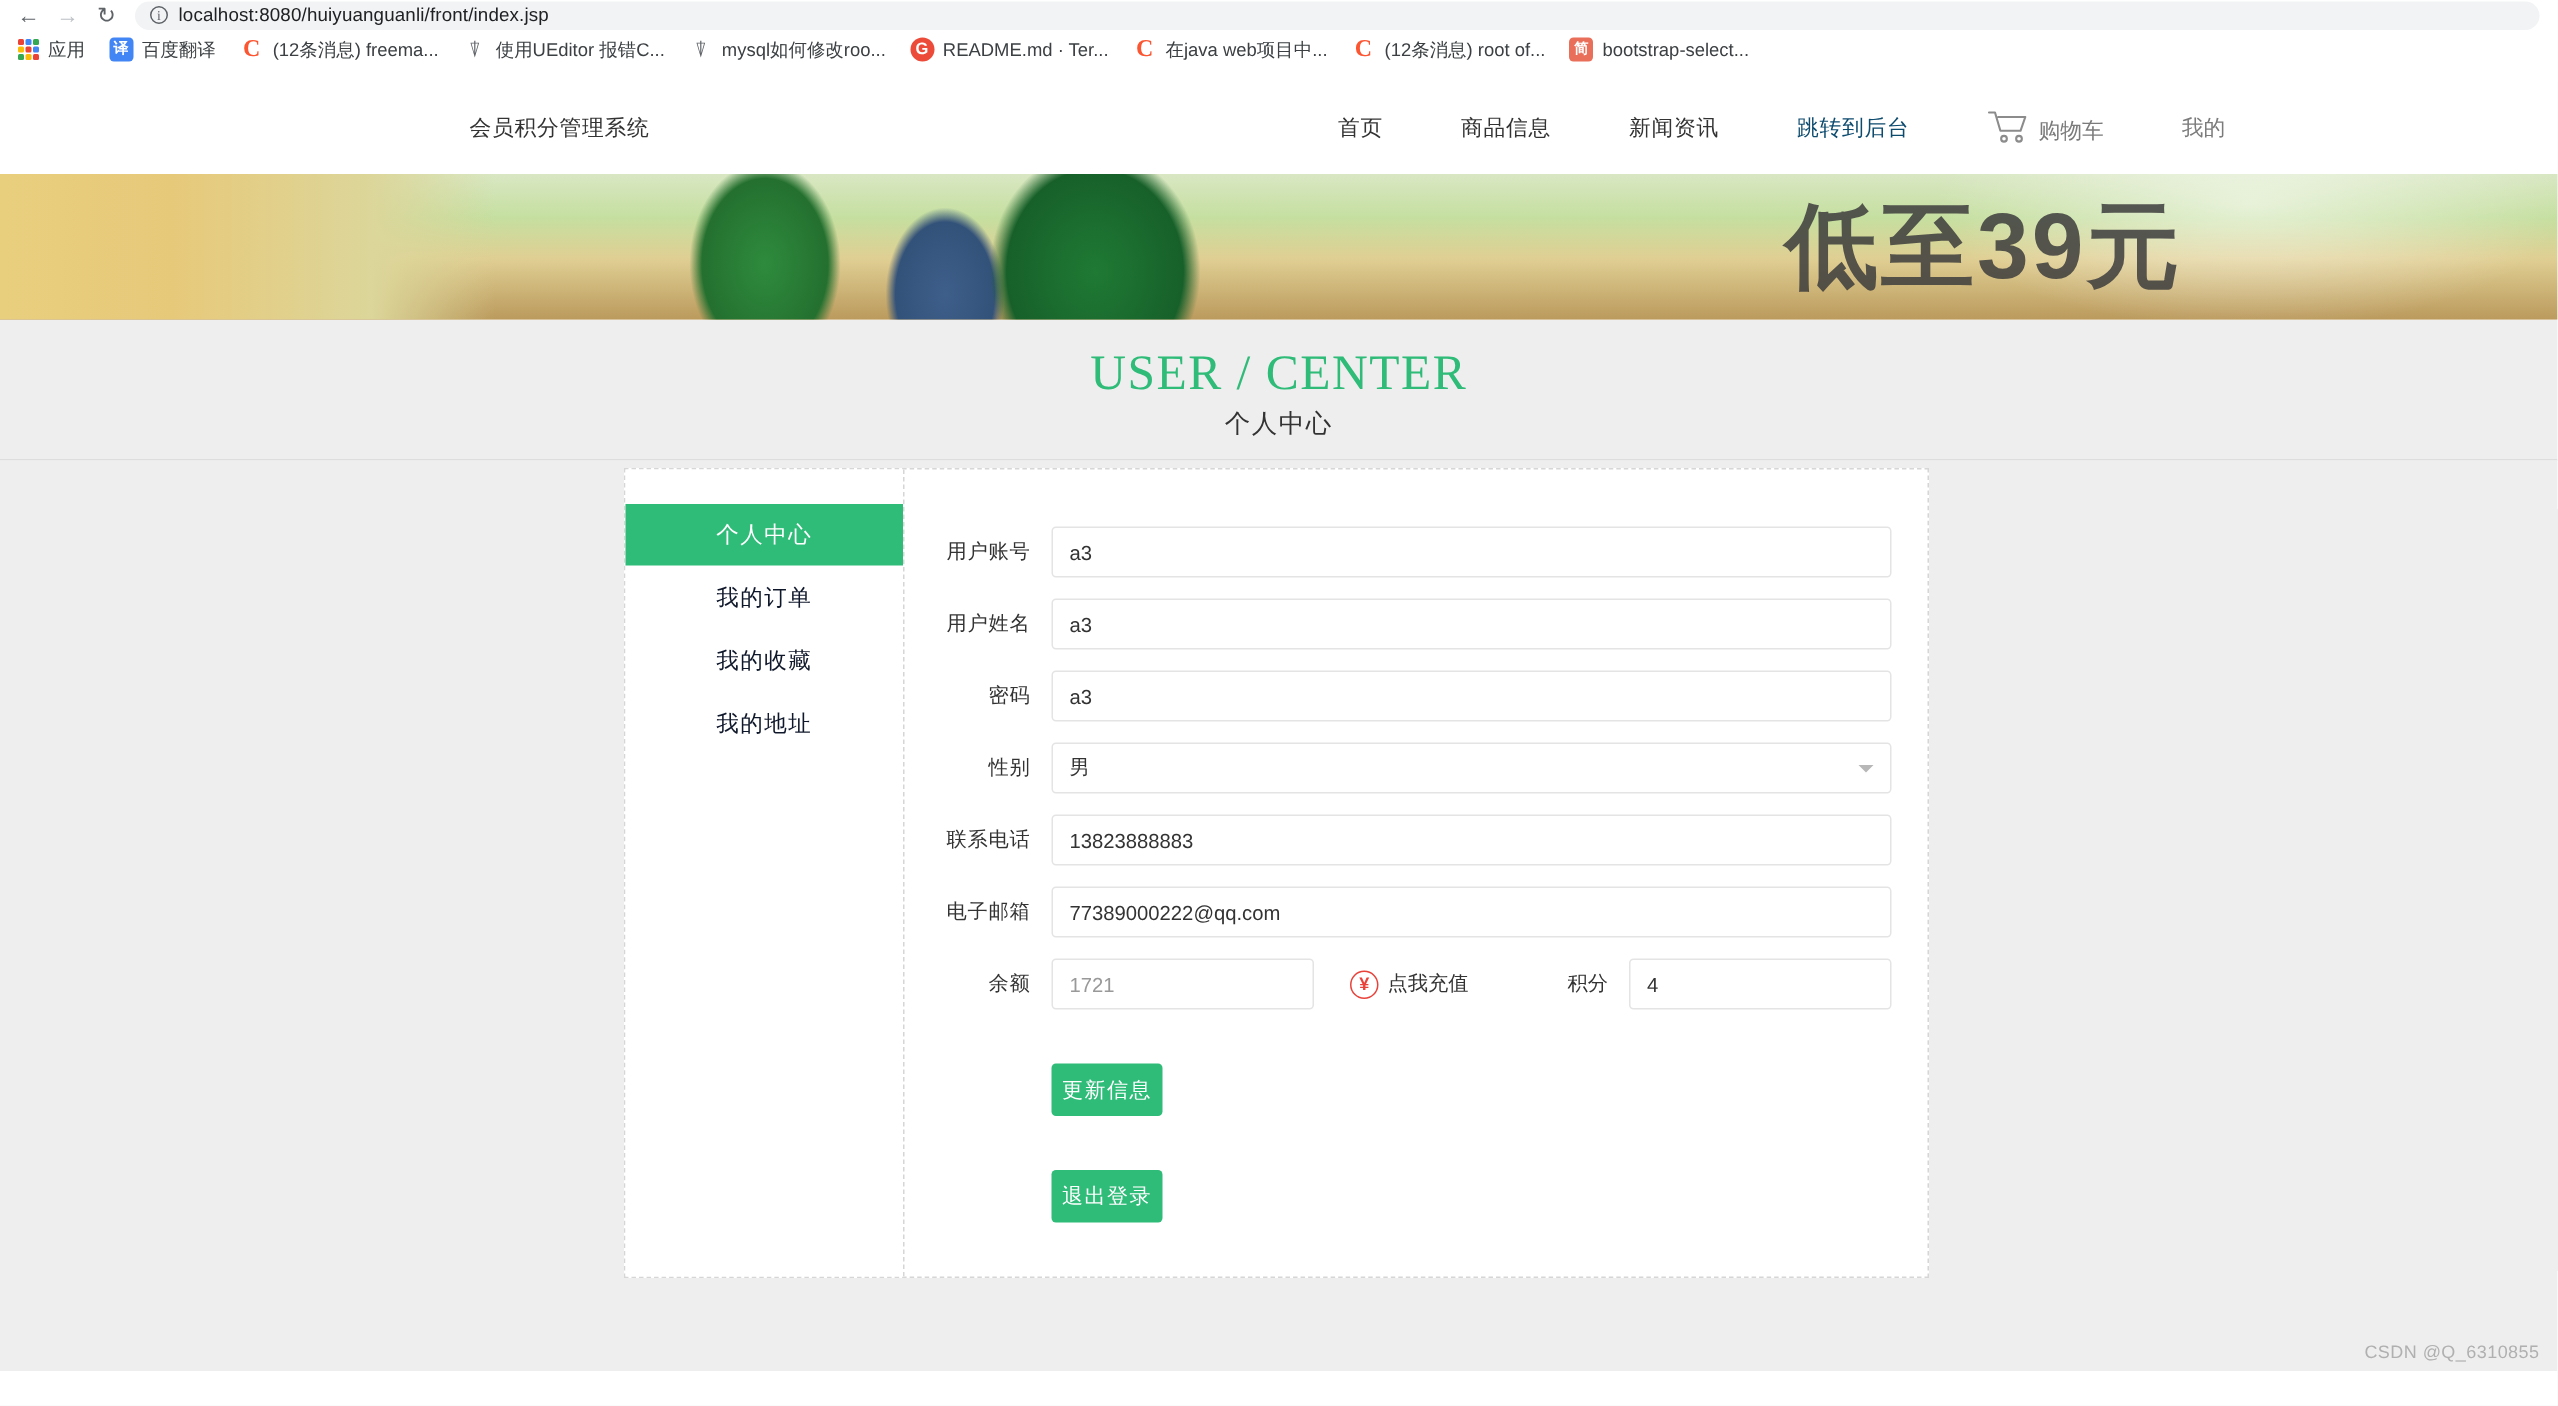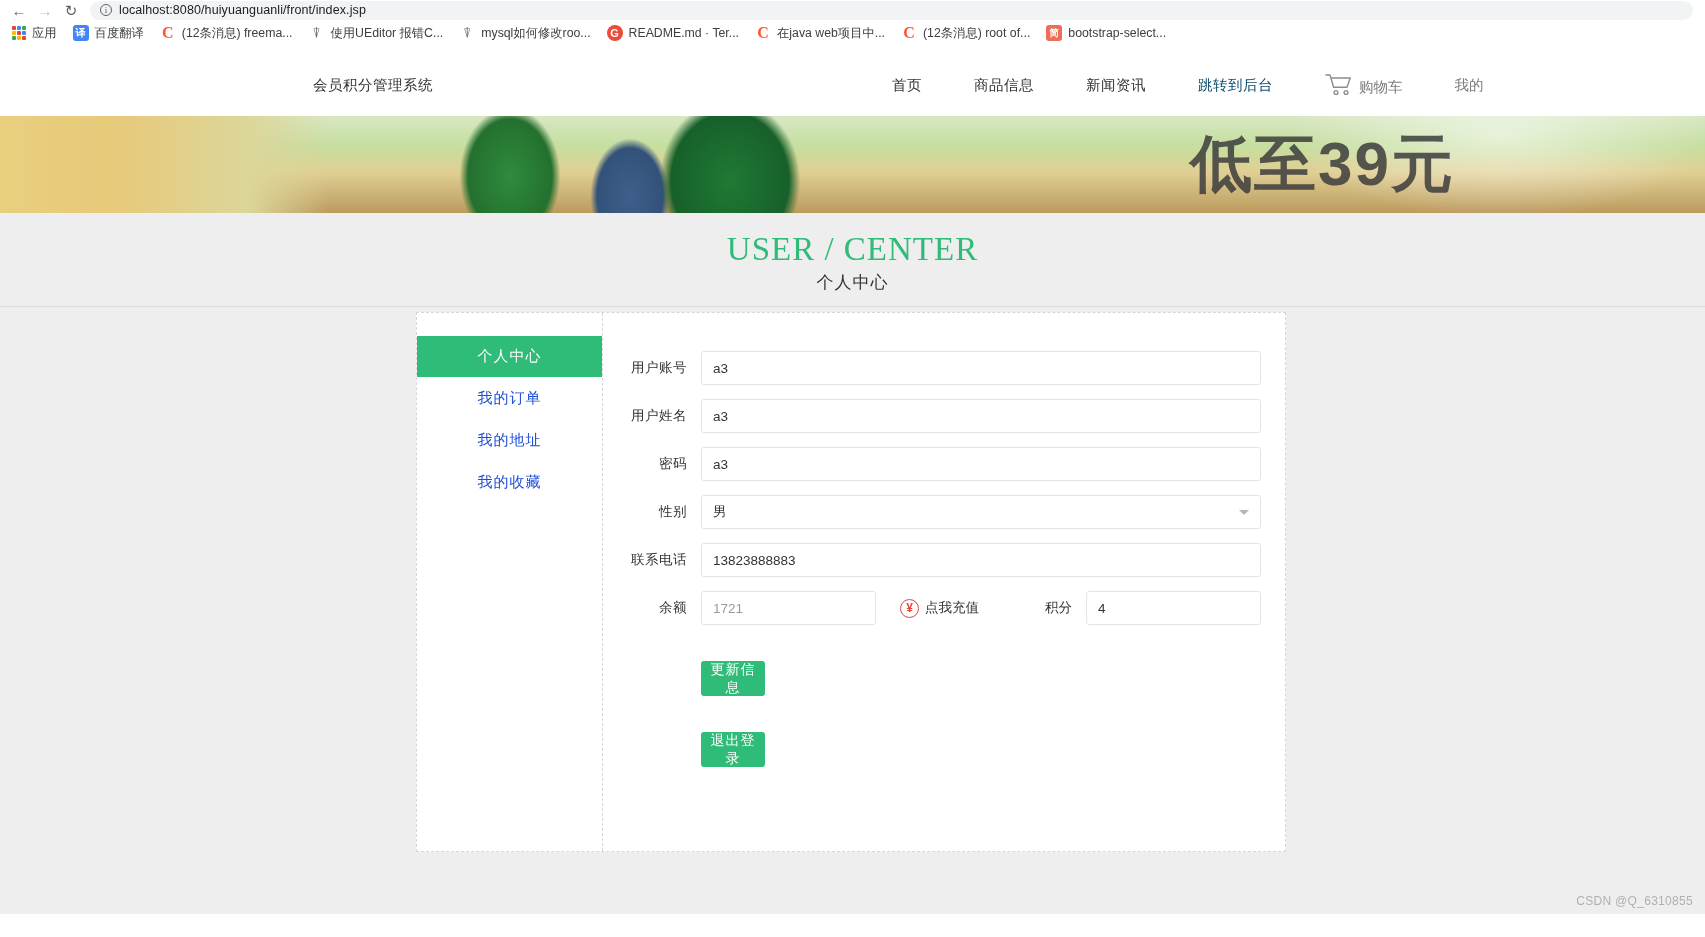--- a/index.html
+++ b/index.html
@@ -240,21 +240,21 @@
     border-right: 1px dashed #d6d6d6;
     padding-top: 23px;
     background: #ffffff;
   }
   .side-item {
     height: 41px;
     display: flex;
     align-items: center;
     justify-content: center;
     font-size: 15px;
-    color: #1d4ed8;
+    color: #0f172a;
     letter-spacing: 1px;
     margin-bottom: 1px;
   }
   .side-item.active {
     background: #2fbb78;
     color: #ffffff;
   }
 
   .form-area {
     flex: 1 1 auto;
@@ -338,21 +338,21 @@
     height: 34px;
     border: 1px solid #e4e4e4;
     border-radius: 3px;
     display: flex; align-items: center;
     padding: 0 11px;
     font-size: 13.5px;
     color: #333333;
   }
   .btn-row { margin-left: 76px; margin-top: 16px; }
   .btn-green {
-    width: 64px;
+    width: 74px;
     height: 35px;
     background: #2fbb78;
     color: #ffffff;
     border: none;
     border-radius: 3px;
     font-size: 14px;
     font-family: Liberation Serif, serif;
     letter-spacing: 1px;
     display: flex;
     align-items: center;
@@ -480,22 +480,22 @@
     <div class="page-title-en">USER / CENTER</div>
     <div class="page-title-cn">个人中心</div>
   </div>
 
   <div class="page-body">
     <div class="content-card">
 
       <div class="side-menu">
         <div class="side-item active">个人中心</div>
         <div class="side-item">我的订单</div>
+        <div class="side-item">我的收藏</div>
         <div class="side-item">我的地址</div>
-        <div class="side-item">我的收藏</div>
       </div>
 
       <div class="form-area">
 
         <div class="form-row">
           <div class="form-label">用户账号</div>
           <div class="form-input">a3</div>
         </div>
 
         <div class="form-row">
@@ -514,20 +514,24 @@
             <span>男</span>
             <span class="caret"></span>
           </div>
         </div>
 
         <div class="form-row">
           <div class="form-label">联系电话</div>
           <div class="form-input">13823888883</div>
         </div>
 
+        <div class="form-row">
+          <div class="form-label">电子邮箱</div>
+          <div class="form-input">77389000222@qq.com</div>
+        </div>
 
         <div class="row-wallet">
           <div class="form-label">余额</div>
           <div class="wallet-input">1721</div>
           <div class="recharge">
             <span class="yen-icon">¥</span>
             <span class="recharge-label">点我充值</span>
           </div>
           <div class="points-label">积分</div>
           <div class="points-input">4</div>

